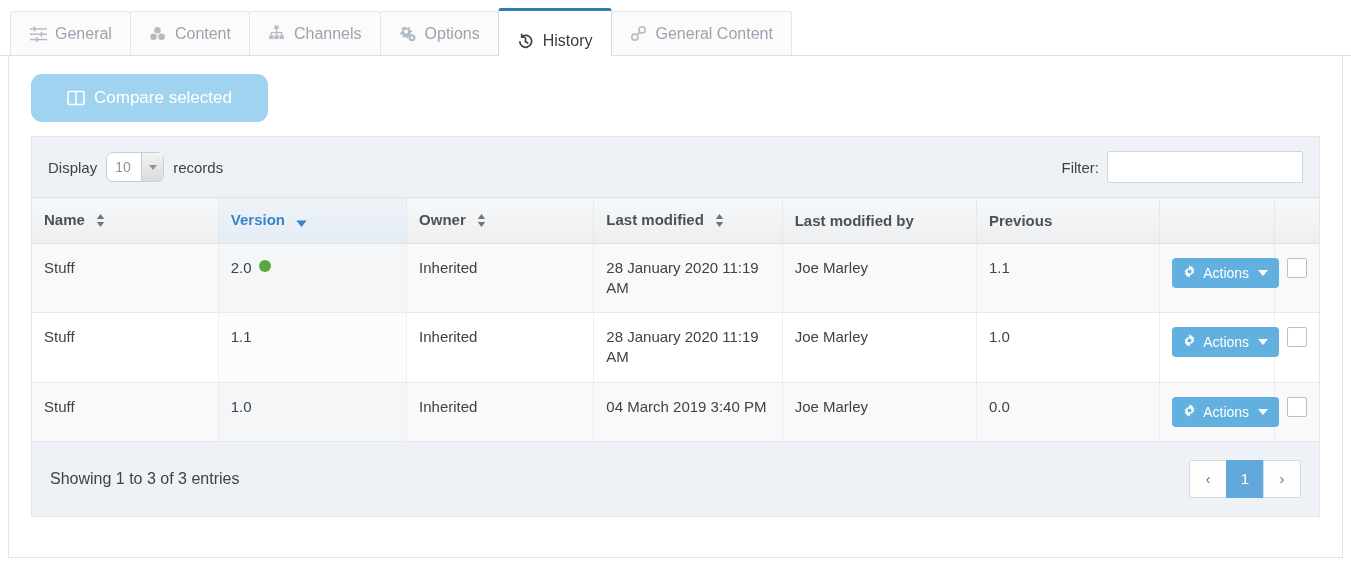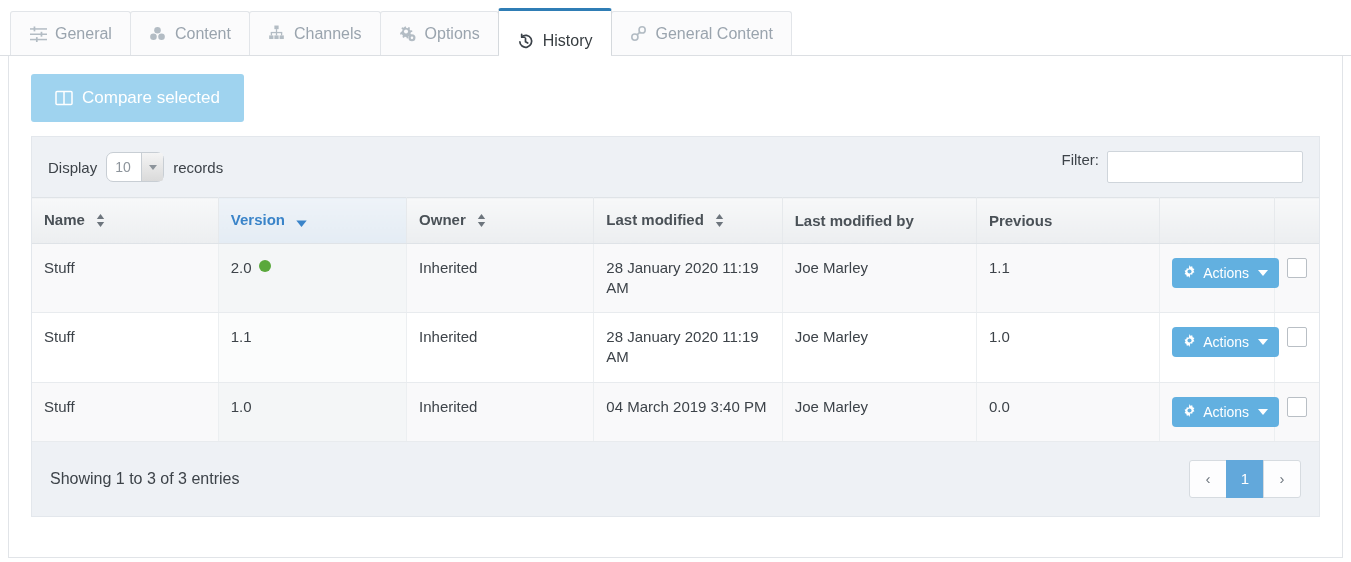--- a/index.html
+++ b/index.html
@@ -77,23 +77,23 @@
     color: #7eb65a;
     font-weight: 400;
     margin: 8px 0 0 0;
     line-height: 1.2;
   }
   .btn-compare {
     display:flex; align-items:center; gap:9px;
     background: #9fd3ef;
     color: #ffffff;
     border: none;
-    border-radius: 3px;
+    border-radius: 11px;
     font-size: 17px;
-    padding: 14px 24px;
+    padding: 14px 36px;
     cursor: pointer;
     font-family: inherit;
     white-space: nowrap;
   }
   .btn-compare svg { display:block; }
 
   
   .dt-wrap {
     margin: 14px 22px 0 22px;
     background: #eef1f5;
@@ -125,21 +125,21 @@
     border-left: 1px solid #c8ced4;
     display:flex; align-items:center; justify-content:center;
     pointer-events:none;
     border-radius: 0 2px 2px 0;
   }
   .sel-wrap .sel-arrow i {
     display:block; width:0; height:0;
     border-left:4px solid transparent; border-right:4px solid transparent;
     border-top:5px solid #8d949b;
   }
-  .dt-filter { display:flex; align-items:flex-start; gap:8px; font-size:15px; color:#3d4349; }
+  .dt-filter { display:flex; align-items:center; gap:8px; font-size:15px; color:#3d4349; }
   .dt-filter input {
     width: 196px; height: 32px;
     border: 1px solid #cfd5db;
     background:#ffffff;
     border-radius: 2px;
     padding: 0 8px;
     font-size: 14px;
     font-family: inherit;
     color:#3d4349;
   }

